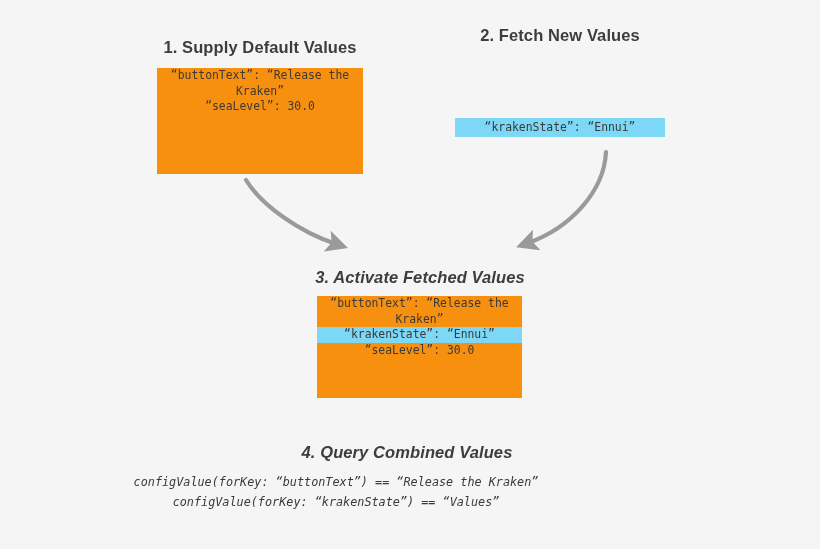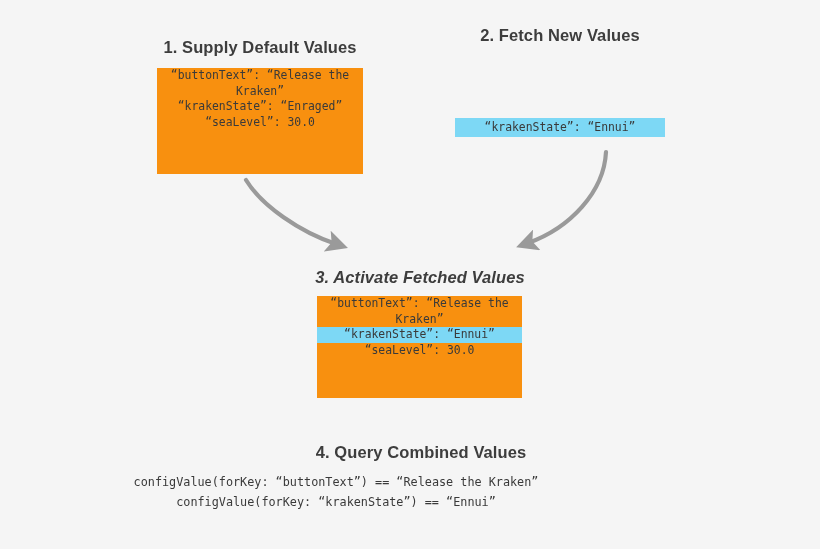--- a/index.html
+++ b/index.html
@@ -56,41 +56,41 @@
     justify-content: center;
   }
   .query-line {
     position: absolute;
     width: 100%;
     text-align: center;
     font-family: "DejaVu Sans Mono", "Liberation Mono", monospace;
     font-size: 11.8px;
     color: #3a3a3a;
     white-space: pre;
+    font-style: italic;
   }
   svg.arrows {
     position: absolute;
     left: 0;
     top: 0;
     width: 820px;
     height: 549px;
     pointer-events: none;
   }
 </style>
 </head>
 <body>
 
 <div id="stage">
 
   <div class="step-title" style="left:157px; top:38px; width:206px;">1. Supply Default Values</div>
 
   <div class="code-box" style="left:157px; top:68px; width:206px; height:106px;">
     <div class="code-line">“buttonText”: “Release the</div>
     <div class="code-line">Kraken”</div>
-    <div class="code-line">“krakenState”: “Enraged”</div>
     <div class="code-line">“seaLevel”: 30.0</div>
   </div>
 
   <div class="step-title" style="left:455px; top:26px; width:210px;">2. Fetch New Values</div>
 
   <div class="blue-strip" style="left:455px; top:118px; width:210px; height:19px;">
     <div class="code-line">“krakenState”: “Ennui”</div>
   </div>
 
   <svg class="arrows" viewBox="0 0 820 549">
@@ -105,18 +105,18 @@
 
   <div class="step-title" style="left:289px; top:268px; width:262px;font-style:italic;">3. Activate Fetched Values</div>
 
   <div class="code-box" style="left:317px; top:296px; width:205px; height:102px;">
     <div class="code-line">“buttonText”: “Release the</div>
     <div class="code-line">Kraken”</div>
     <div class="code-line highlight">“krakenState”: “Ennui”</div>
     <div class="code-line">“seaLevel”: 30.0</div>
   </div>
 
-  <div class="step-title" style="left:290px; top:443px; width:262px;">4. Query Combined Values</div>
+  <div class="step-title" style="left:276px; top:443px; width:262px;font-style:italic;">4. Query Combined Values</div>
 
   <div class="query-line" style="top:475px;">configValue(forKey: “buttonText”) == “Release the Kraken”</div>
-  <div class="query-line" style="top:495px;">configValue(forKey: “krakenState”) == “Ennui”</div>
+  <div class="query-line" style="top:495px;">configValue(forKey: “krakenState”) == “Values”</div>
 
 </div>
 
 </body></html>

